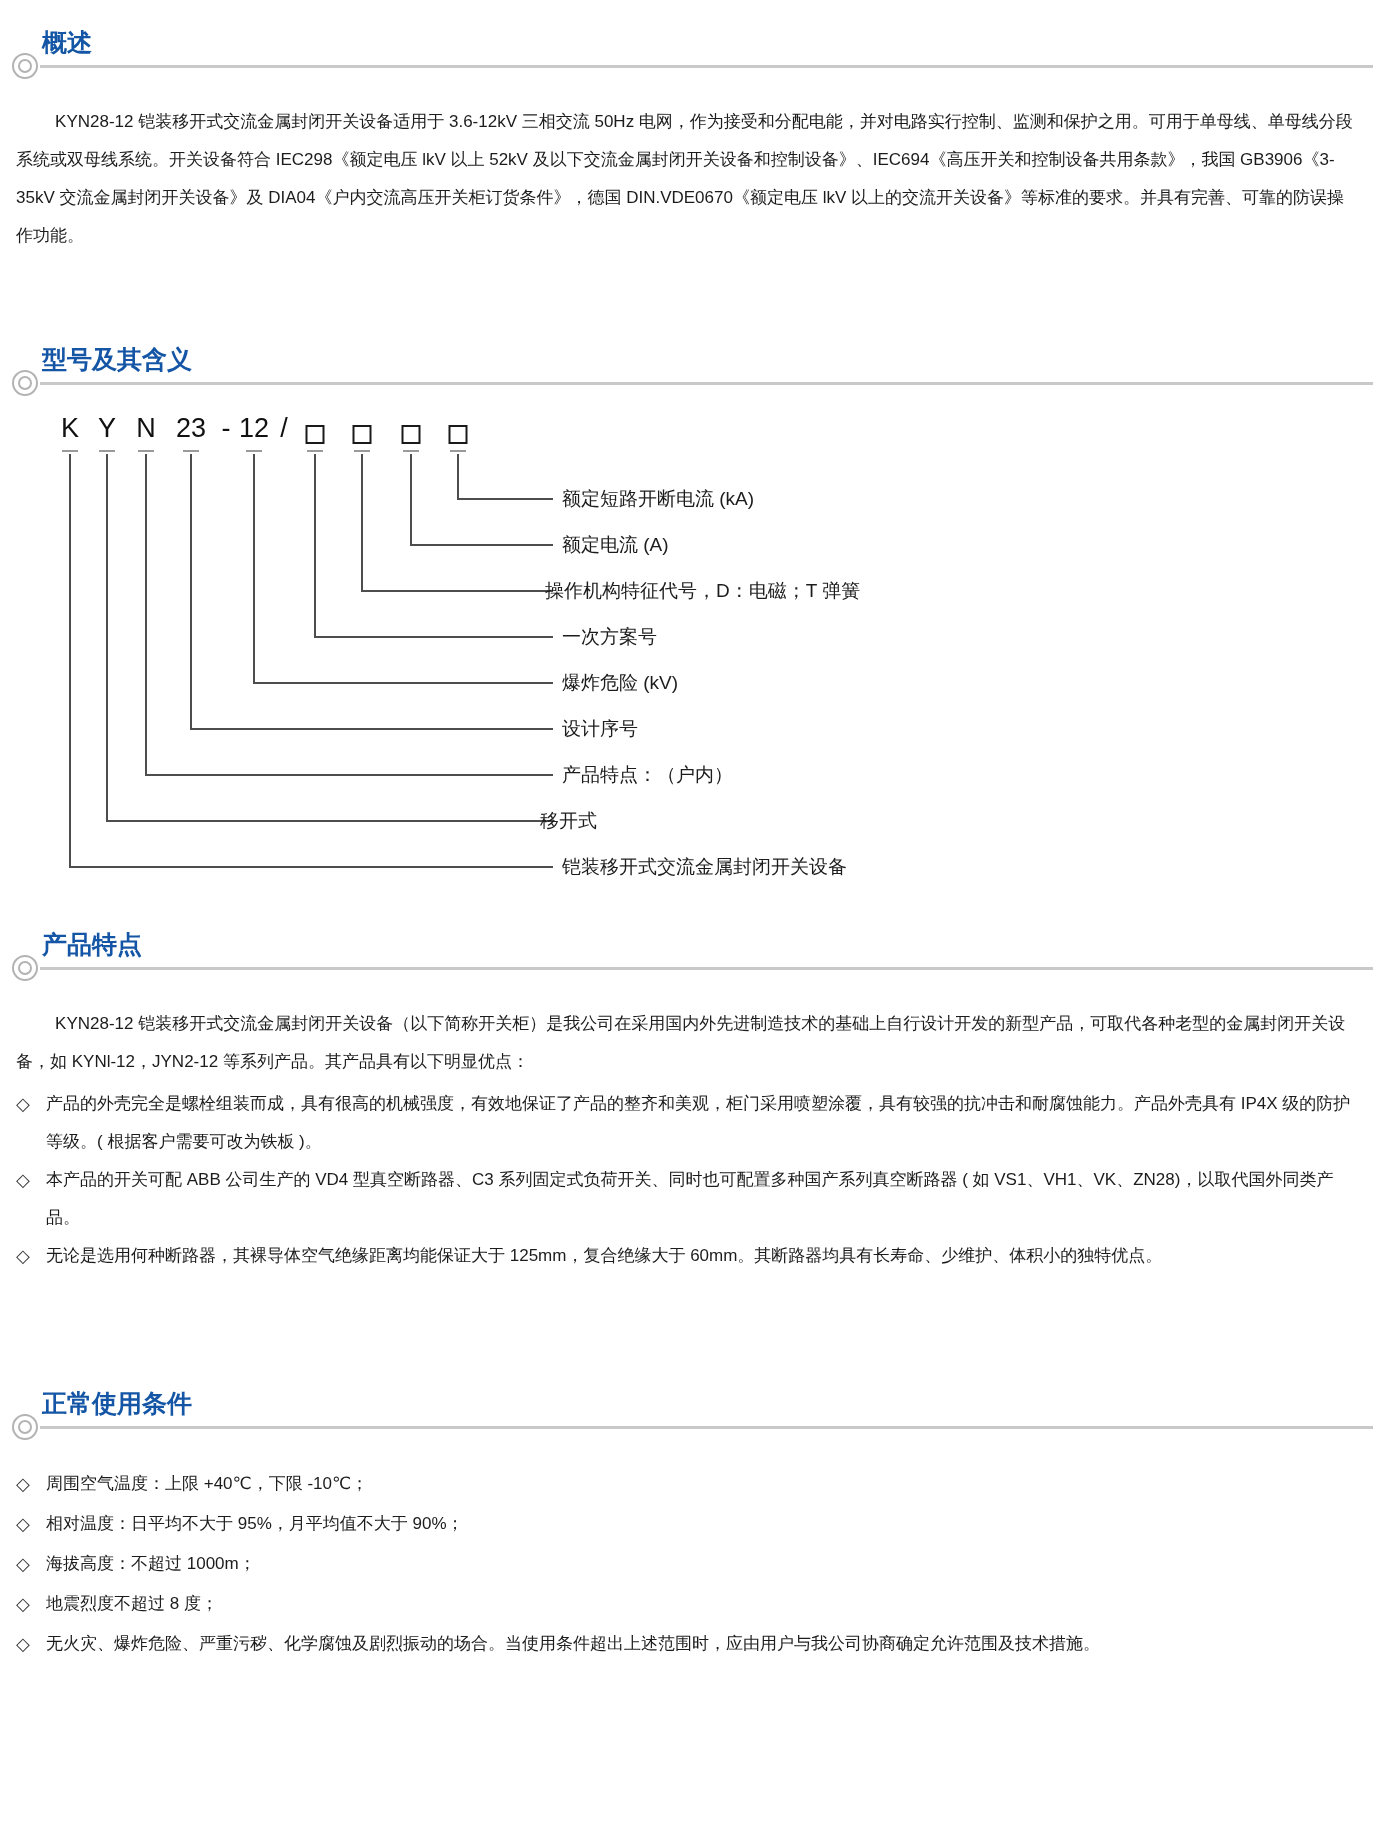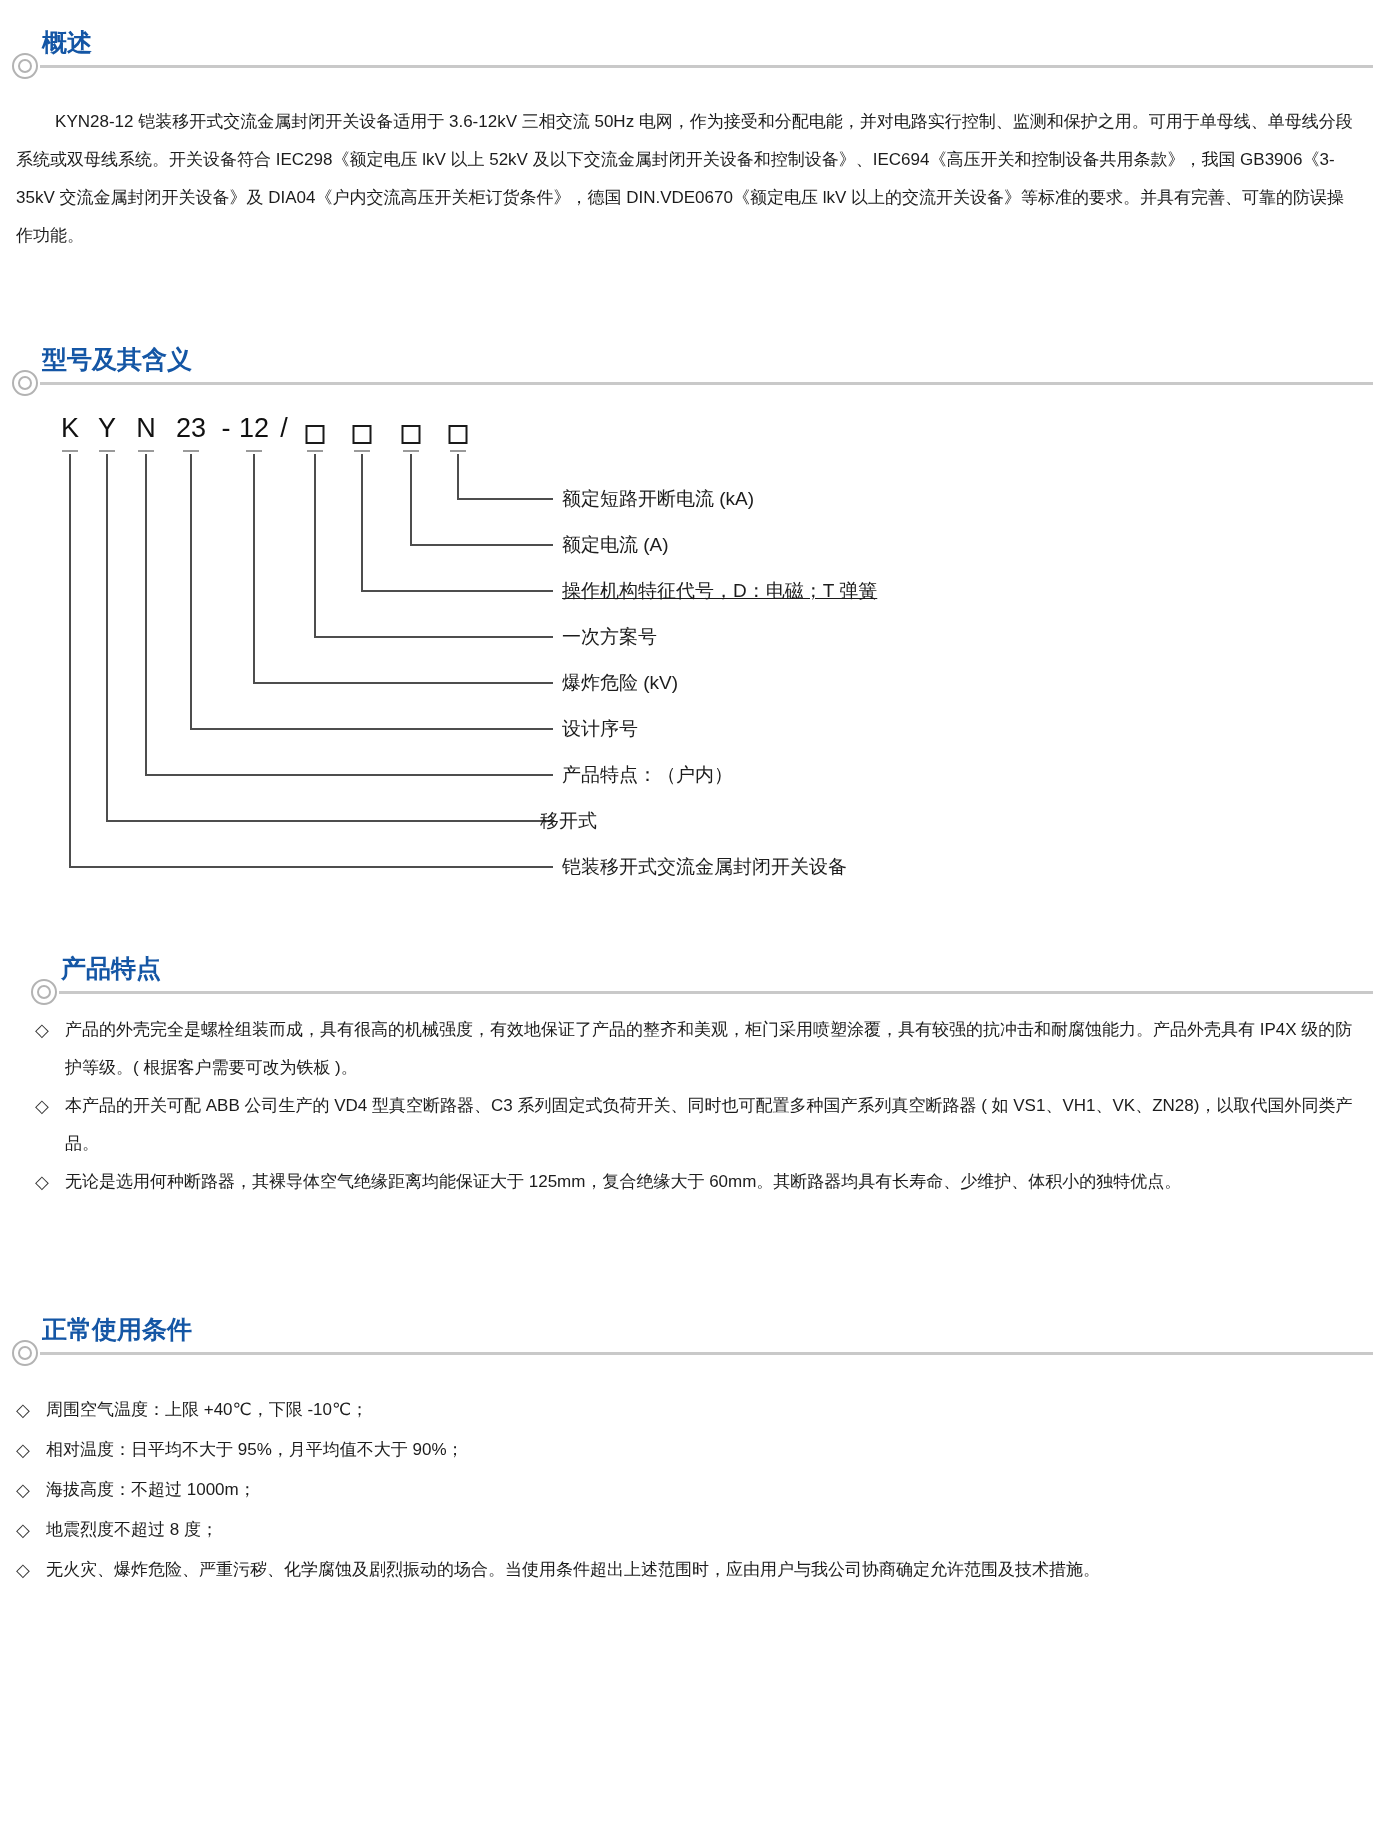--- a/index.html
+++ b/index.html
@@ -39,21 +39,21 @@
   }
   .tick { position:absolute; height:2px; width:16px; background:#9a9a9a; top:38px; }
   .vline { position:absolute; width:2px; background:#4d4d4d; top:42px; }
   .hline { position:absolute; height:2px; background:#4d4d4d; }
   .dlabel {
     position:absolute; left:562px; font-size:19px; line-height:28px;
     color:#1c1c1c; white-space:nowrap;
   }
   
   #sec-model   { margin-top:88px; }
-  #sec-features{ margin-top:48px;padding-left:19px; }
+  #sec-features{ margin-top:24px; }
   #sec-conditions { margin-top:112px; }
   .list { margin-top:22px; }
   #features-list { margin-top:4px; }
   .cond-row { line-height:40px; }
 </style>
 </head>
 <body>
 
 <section id="sec-overview">
   <h2 class="sec-title">概述</h2>
@@ -92,21 +92,21 @@
       <div class="vline" style="left: 457px; height: 46px;"></div>
       <div class="hline" style="left: 457px; top: 86px; width: 96px;"></div>
       <div class="dlabel" style="top: 73px; left: 562px;">额定短路开断电流 (kA)</div>
       <div class="tick" style="left: 403px;"></div>
       <div class="vline" style="left: 410px; height: 92px;"></div>
       <div class="hline" style="left: 410px; top: 132px; width: 143px;"></div>
       <div class="dlabel" style="top: 119px; left: 562px;">额定电流 (A)</div>
       <div class="tick" style="left: 354px;"></div>
       <div class="vline" style="left: 361px; height: 138px;"></div>
       <div class="hline" style="left: 361px; top: 178px; width: 192px;"></div>
-      <div class="dlabel" style="top: 165px; left: 562px; text-decoration: underline;">操作机构特征代号，D：电磁；T 弹簧</div>
+      <div class="dlabel" style="top: 165px; left: 545px;">操作机构特征代号，D：电磁；T 弹簧</div>
       <div class="tick" style="left: 307px;"></div>
       <div class="vline" style="left: 314px; height: 184px;"></div>
       <div class="hline" style="left: 314px; top: 224px; width: 239px;"></div>
       <div class="dlabel" style="top: 211px; left: 562px;">一次方案号</div>
       <div class="tick" style="left: 246px;"></div>
       <div class="vline" style="left: 253px; height: 230px;"></div>
       <div class="hline" style="left: 253px; top: 270px; width: 300px;"></div>
       <div class="dlabel" style="top: 257px; left: 562px;">爆炸危险 (kV)</div>
       <div class="tick" style="left: 183px;"></div>
       <div class="vline" style="left: 190px; height: 276px;"></div>
@@ -129,20 +129,21 @@
 
 <section id="sec-features">
   <h2 class="sec-title">产品特点</h2>
   <div class="sec-rule">
     <span class="ring-outer">
         <span class="ring-inner"></span>
       </span>
     <span class="rule-line"></span>
   </div>
   <div class="body-text">
+    <p class="para">KYN28-12 铠装移开式交流金属封闭开关设备（以下简称开关柜）是我公司在采用国内外先进制造技术的基础上自行设计开发的新型产品，可取代各种老型的金属封闭开关设备，如 KYNl-12，JYN2-12 等系列产品。其产品具有以下明显优点：</p>
     <div class="list" id="features-list">
         <div class="bullet">
           <span class="marker">◇</span>
           <span class="btext">产品的外壳完全是螺栓组装而成，具有很高的机械强度，有效地保证了产品的整齐和美观，柜门采用喷塑涂覆，具有较强的抗冲击和耐腐蚀能力。产品外壳具有 IP4X 级的防护等级。( 根据客户需要可改为铁板 )。</span>
         </div>
         <div class="bullet">
           <span class="marker">◇</span>
           <span class="btext">本产品的开关可配 ABB 公司生产的 VD4 型真空断路器、C3 系列固定式负荷开关、同时也可配置多种国产系列真空断路器 ( 如 VS1、VH1、VK、ZN28)，以取代国外同类产品。</span>
         </div>
         <div class="bullet">

